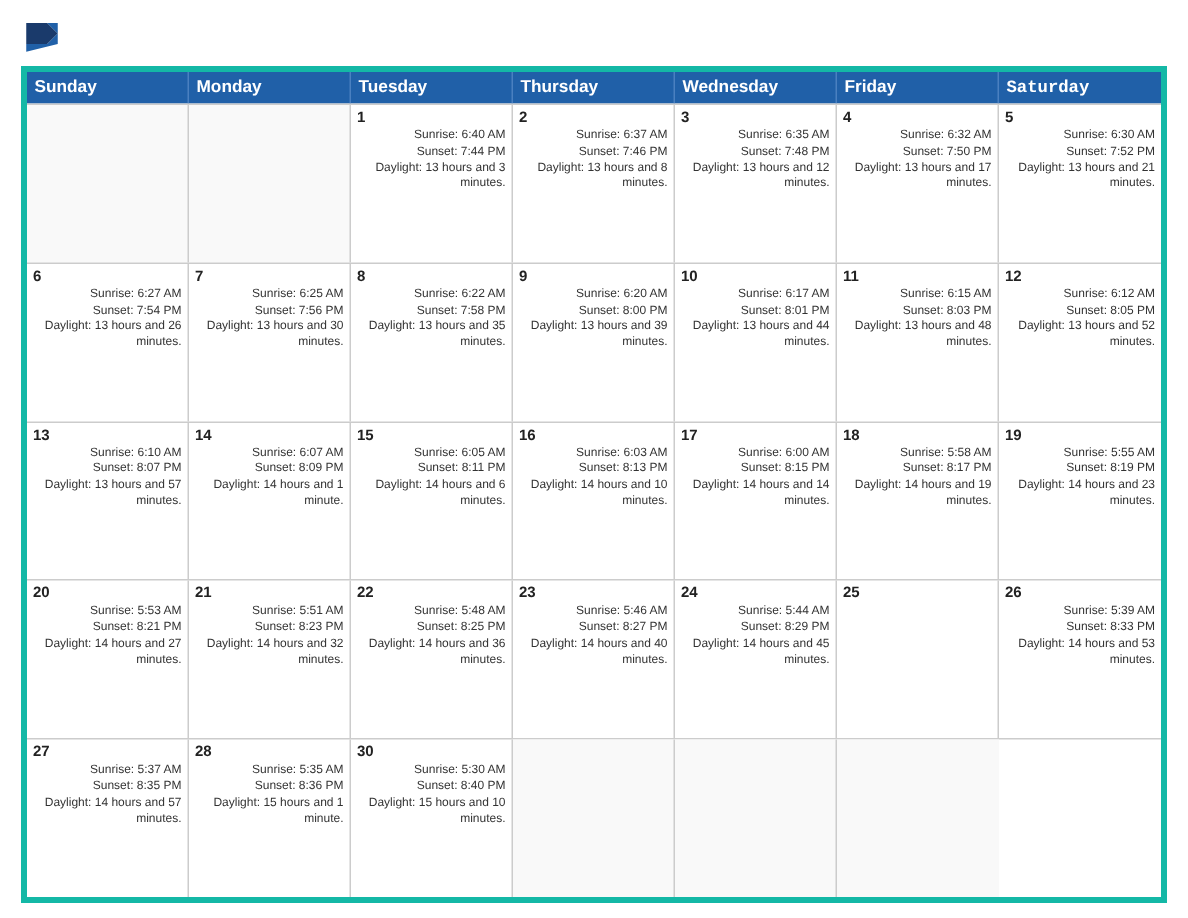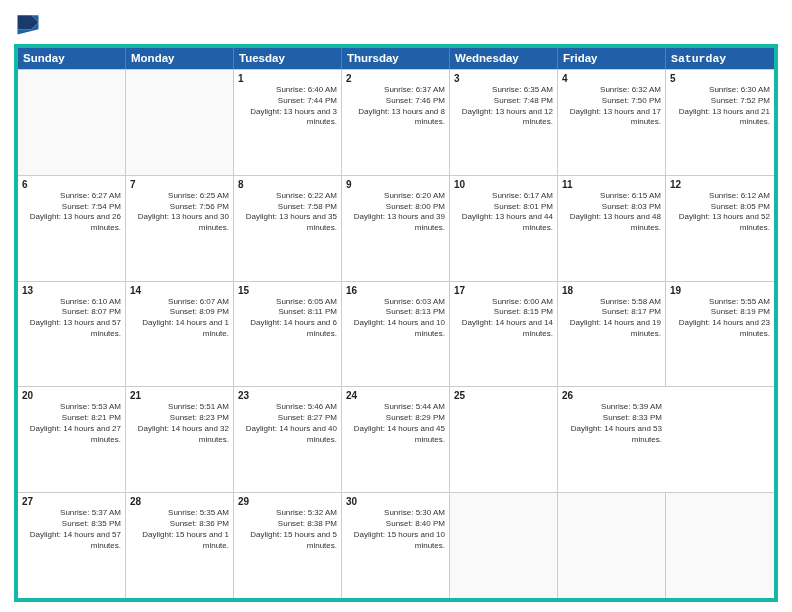--- a/index.html
+++ b/index.html
@@ -228,20 +228,24 @@
         <div class="cal-row">
           <div class="cal-cell">
             <span class="day-num">20</span>
             <div class="day-info">Sunrise: 5:53 AM<br>Sunset: 8:21 PM<br>Daylight: 14 hours and 27 minutes.</div>
           </div>
           <div class="cal-cell">
             <span class="day-num">21</span>
             <div class="day-info">Sunrise: 5:51 AM<br>Sunset: 8:23 PM<br>Daylight: 14 hours and 32 minutes.</div>
           </div>
           <div class="cal-cell">
+            <span class="day-num">22</span>
+            <div class="day-info">Sunrise: 5:48 AM<br>Sunset: 8:25 PM<br>Daylight: 14 hours and 36 minutes.</div>
+          </div>
+          <div class="cal-cell">
             <span class="day-num">23</span>
             <div class="day-info">Sunrise: 5:46 AM<br>Sunset: 8:27 PM<br>Daylight: 14 hours and 40 minutes.</div>
           </div>
           <div class="cal-cell">
             <span class="day-num">24</span>
             <div class="day-info">Sunrise: 5:44 AM<br>Sunset: 8:29 PM<br>Daylight: 14 hours and 45 minutes.</div>
           </div>
           <div class="cal-cell">
             <span class="day-num">25</span>
           </div>
@@ -251,24 +255,20 @@
           </div>
         </div>
         <div class="cal-row">
           <div class="cal-cell">
             <span class="day-num">27</span>
             <div class="day-info">Sunrise: 5:37 AM<br>Sunset: 8:35 PM<br>Daylight: 14 hours and 57 minutes.</div>
           </div>
           <div class="cal-cell">
             <span class="day-num">28</span>
             <div class="day-info">Sunrise: 5:35 AM<br>Sunset: 8:36 PM<br>Daylight: 15 hours and 1 minute.</div>
-          </div>
-          <div class="cal-cell">
-            <span class="day-num">29</span>
-            <div class="day-info">Sunrise: 5:32 AM<br>Sunset: 8:38 PM<br>Daylight: 15 hours and 5 minutes.</div>
           </div>
           <div class="cal-cell">
             <span class="day-num">30</span>
             <div class="day-info">Sunrise: 5:30 AM<br>Sunset: 8:40 PM<br>Daylight: 15 hours and 10 minutes.</div>
           </div>
           <div class="cal-cell empty"></div>
           <div class="cal-cell empty"></div>
           <div class="cal-cell empty"></div>
         </div>
       </div>

